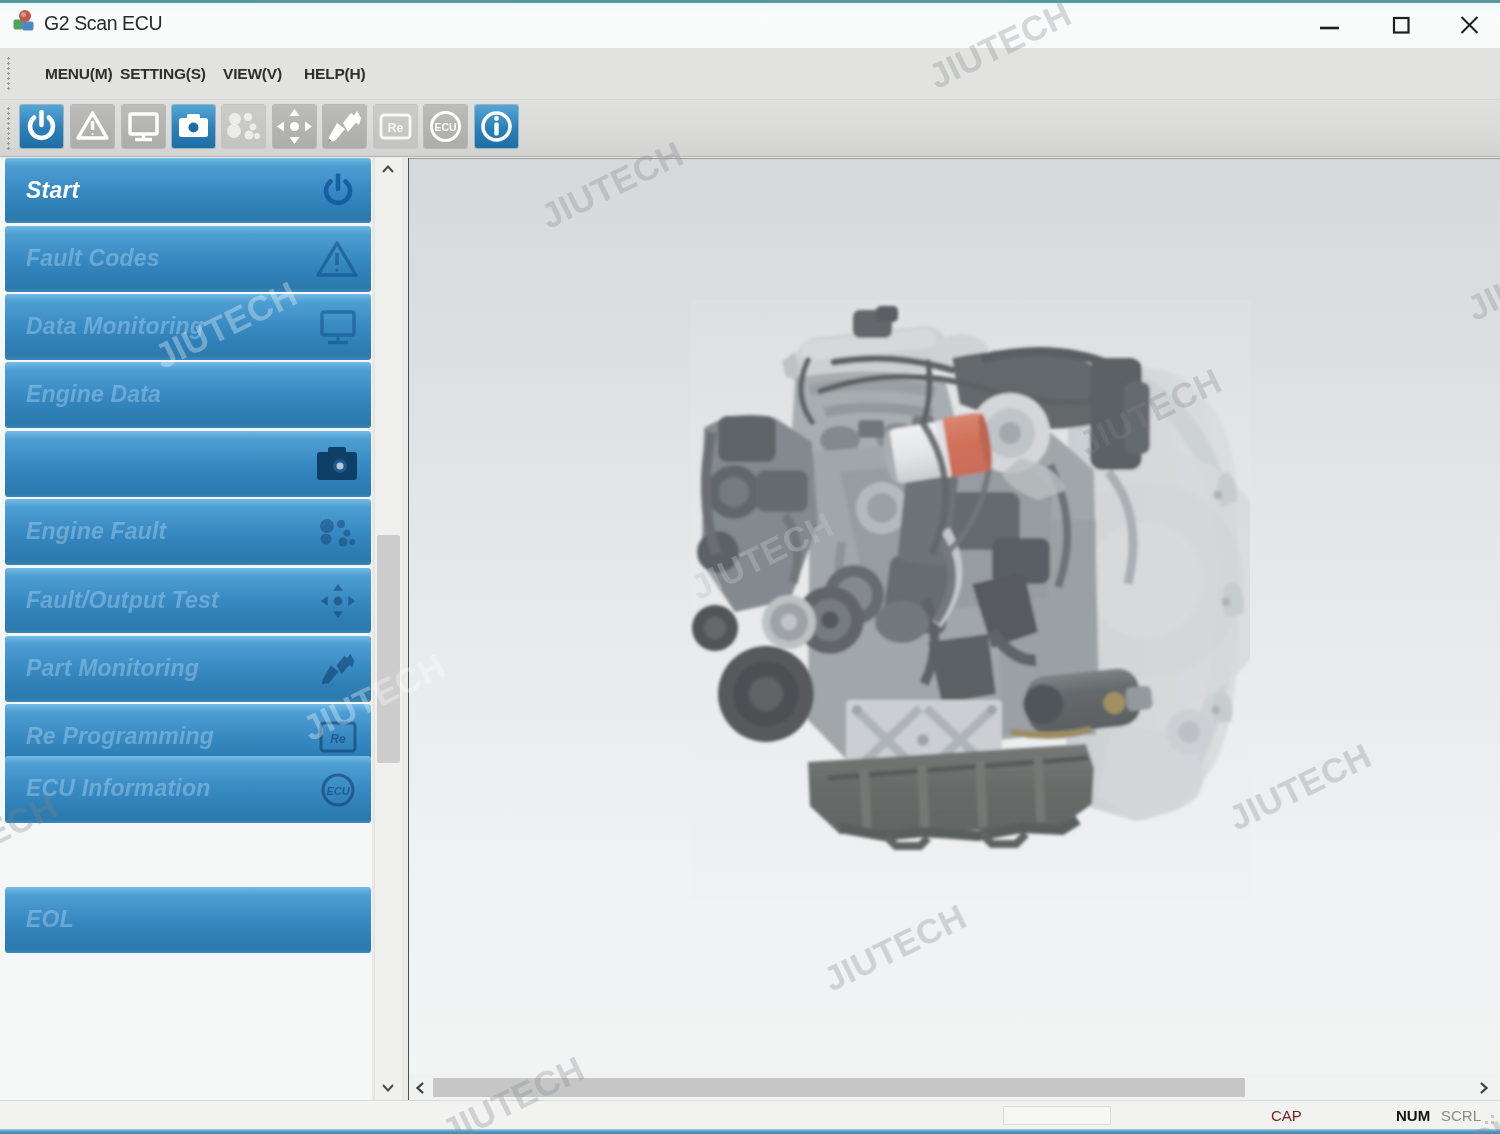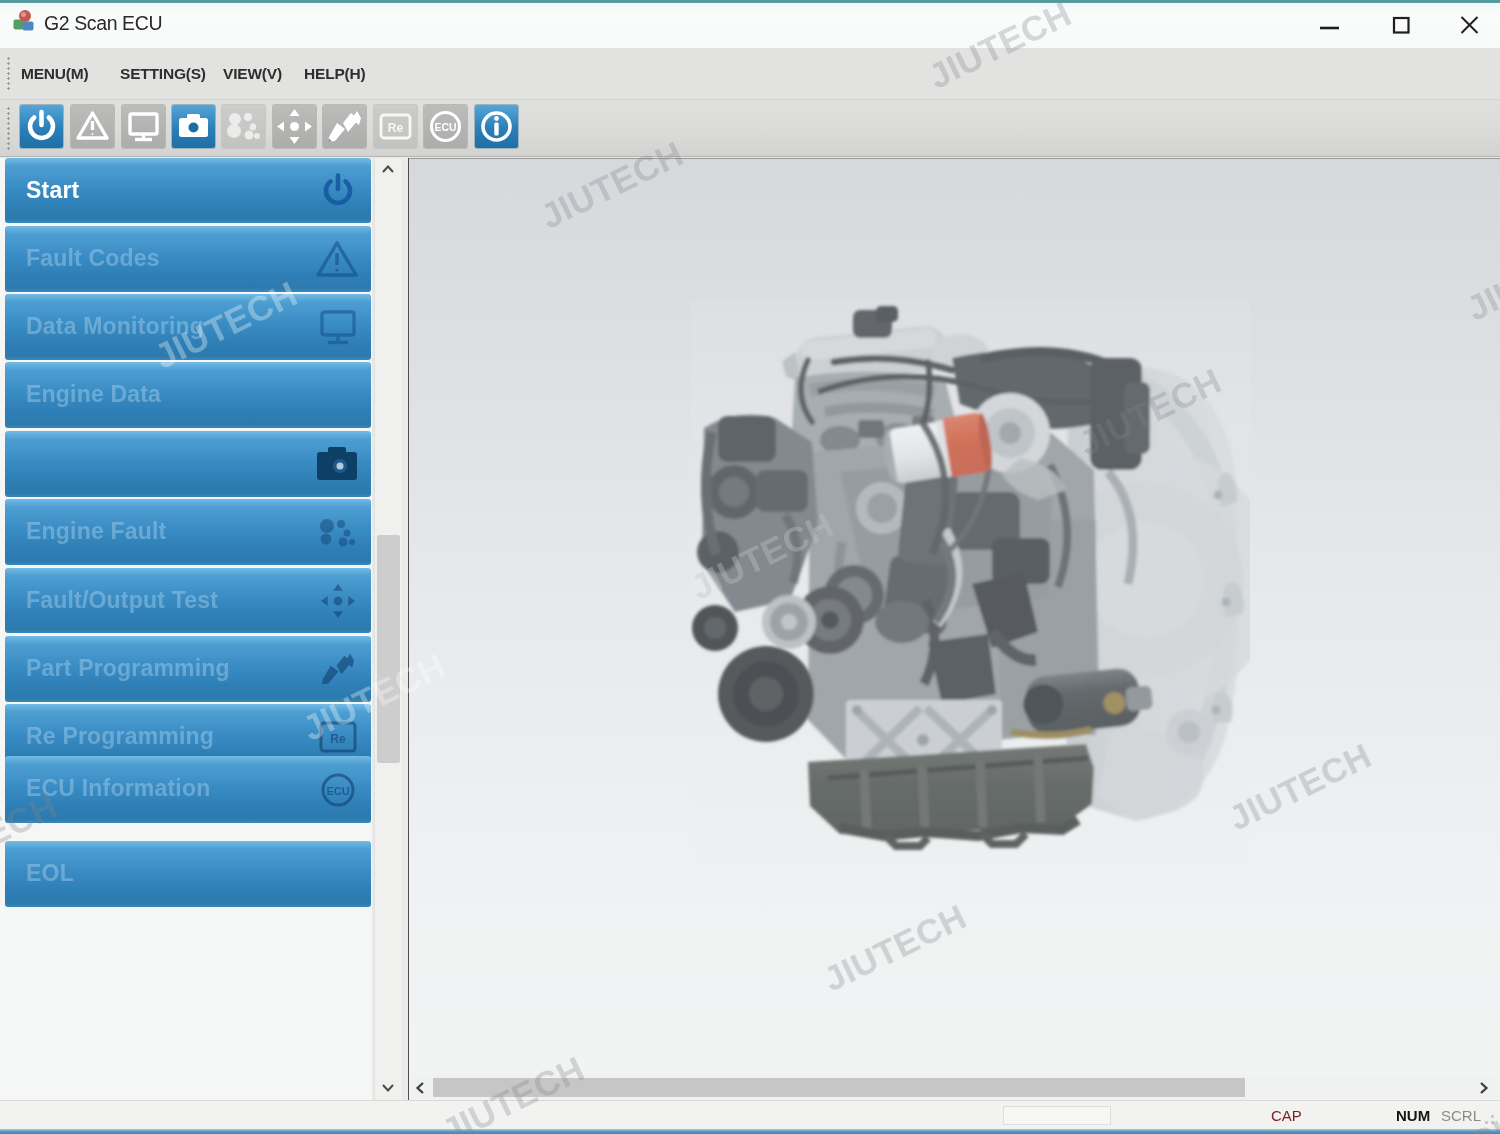--- a/index.html
+++ b/index.html
@@ -21,21 +21,21 @@
 #toolbar { left:0; top:100px; width:1500px; height:57px; background:linear-gradient(180deg,#e0e0de 0%,#dadad8 60%,#d2d2d0 100%); border-bottom:1px solid #b5b5b3; }
 .tbtn { top:105px; width:43px; height:43px; border-radius:2px; }
 .tbtn svg { position:absolute; left:0; top:0; }
 .tb-blue { background:linear-gradient(180deg,#53a6d6 0%,#2b7fb8 55%,#1f6ea6 100%); box-shadow:0 0 0 1px #9fb3bd; }
 .tb-gray { background:linear-gradient(180deg,#bcbcba 0%,#acacaa 100%); box-shadow:0 0 0 1px #b8b8b6; }
 .tb-lgray { background:linear-gradient(180deg,#cccccb 0%,#c2c2c0 100%); box-shadow:0 0 0 1px #c6c6c4; }
 
 
 #sidebar { left:0; top:158px; width:372px; height:942px; background:#f5f7f7; }
 .sbtn { left:5px; width:366px; height:65px; border-radius:3px;
-  background:linear-gradient(180deg,#74bae6 0%,#4d9fd2 12%,#3a8cc4 45%,#2e7fb6 75%,#2d7aad 94%,#3a87bb 100%); }
+  background:linear-gradient(180deg,#74bae6 0%,#4d9fd2 12%,#3a8cc4 45%,#2e7fb6 75%,#2d7aad 94%,#3a87bb 100%);font-style:italic; }
 .sbtn .lbl { position:absolute; left:21px; top:0; height:65px; display:flex; align-items:center; font-size:23px; font-weight:bold; color:#ffffff; letter-spacing:0.2px; }
 .sbtn.dis .lbl { color:rgba(208,234,250,0.33); }
 .sicon { position:absolute; right:12px; top:50%; transform:translateY(-50%); }
 
 
 #vscroll { left:374px; top:158px; width:28px; height:942px; background:#f0f0ef; border-left:1px solid #e3e3e1; }
 #vthumb { left:377px; top:535px; width:23px; height:228px; background:#cdcdcd; border-radius:2px; }
 
 
 #sep { left:404px; top:158px; width:5px; height:942px; background:#ebebe9; border-right:1.5px solid #4e4e4e; }
@@ -76,21 +76,21 @@
     </svg>
   <svg class="abs" style="left:1391px;top:14px" width="22" height="22">
       <rect x="3" y="4" width="14.5" height="14.5" fill="none" stroke="#1f1f1f" stroke-width="2.2"></rect>
     </svg>
   <svg class="abs" style="left:1459px;top:14px" width="22" height="22">
       <path d="M 2.5 3 L 18.5 19 M 18.5 3 L 2.5 19" stroke="#1f1f1f" stroke-width="2"></path>
     </svg>
 
   <div id="menubar" class="abs"></div>
   <div class="grip abs" style="left:6px;top:56px;height:36px"></div>
-  <div class="menuitem abs" style="left:21px">MENU(M)</div>
+  <div class="menuitem abs" style="left:45px">MENU(M)</div>
   <div class="menuitem abs" style="left:120px">SETTING(S)</div>
   <div class="menuitem abs" style="left:223px">VIEW(V)</div>
   <div class="menuitem abs" style="left:304px">HELP(H)</div>
 
   <div id="toolbar" class="abs"></div>
   <div class="grip abs" style="left:6px;top:106px;height:44px"></div>
 
   <div class="tbtn tb-blue abs" style="left:20px">
     <svg width="43" height="43" viewBox="0 0 43 43" fill="none" stroke="#ffffff">
       <path d="M 14.2 12.5 A 11.5 11.5 0 1 0 28.8 12.5" stroke-width="4.5" stroke-linecap="round"></path>
@@ -216,41 +216,41 @@
       <span class="lbl">Fault/Output Test</span>
     <svg class="sicon" width="42" height="42" viewBox="0 0 43 43" fill="#123f6e" opacity="0.55">
       <path d="M 21.5 4 L 26.5 11 L 16.5 11 Z"></path>
       <path d="M 21.5 39 L 26.5 32 L 16.5 32 Z"></path>
       <path d="M 4 21.5 L 11 16.5 L 11 26.5 Z"></path>
       <path d="M 39 21.5 L 32 16.5 L 32 26.5 Z"></path>
       <circle cx="21.5" cy="21.5" r="4.5"></circle>
     </svg>
   </div>
   <div class="sbtn dis abs" style="top:636px;height:66px">
-      <span class="lbl">Part Programming</span>
+      <span class="lbl">Part Monitoring</span>
     <svg class="sicon" width="42" height="42" viewBox="0 0 43 43" fill="#123f6e" opacity="0.6">
       <path d="M 20 18 L 28 8 L 31 10.5 L 34 6 L 38 13 L 36 20 L 33 17.5 L 25 27 Z"></path>
       <path d="M 6 32 L 14 18 L 22 24 L 12 36 L 5 37 Z"></path>
     </svg>
   </div>
   <div class="sbtn dis abs" style="top:704px;height:66px">
       <span class="lbl">Re Programming</span>
     <svg class="sicon" width="42" height="38" viewBox="0 0 42 38" opacity="0.6">
       <rect x="4" y="5" width="34" height="28" rx="3" fill="none" stroke="#123f6e" stroke-width="3"></rect>
       <text x="21" y="25" font-size="12" font-weight="bold" fill="#123f6e" text-anchor="middle" font-family="Liberation Sans">Re</text>
     </svg>
   </div>
   <div class="sbtn dis abs" style="top:756px;height:67px">
       <span class="lbl">ECU Information</span>
     <svg class="sicon" width="42" height="42" viewBox="0 0 42 42" opacity="0.6">
       <circle cx="21" cy="21" r="15" fill="none" stroke="#123f6e" stroke-width="3"></circle>
       <text x="21" y="25.5" font-size="11" font-weight="bold" fill="#123f6e" text-anchor="middle" font-family="Liberation Sans">ECU</text>
     </svg>
   </div>
-  <div class="sbtn dis abs" style="top:841px;height:66px">
+  <div class="sbtn dis abs" style="top:887px;height:66px">
       <span class="lbl">EOL</span>
     </div>
 
   <div id="vscroll" class="abs"></div>
   <svg class="abs" style="left:381px;top:164px" width="14" height="10">
       <path d="M 2 8 L 7 2.5 L 12 8" fill="none" stroke="#4a4a4a" stroke-width="2"></path>
     </svg>
   <div id="vthumb" class="abs"></div>
   <svg class="abs" style="left:381px;top:1083px" width="14" height="10">
       <path d="M 2 2 L 7 7.5 L 12 2" fill="none" stroke="#4a4a4a" stroke-width="2"></path>

